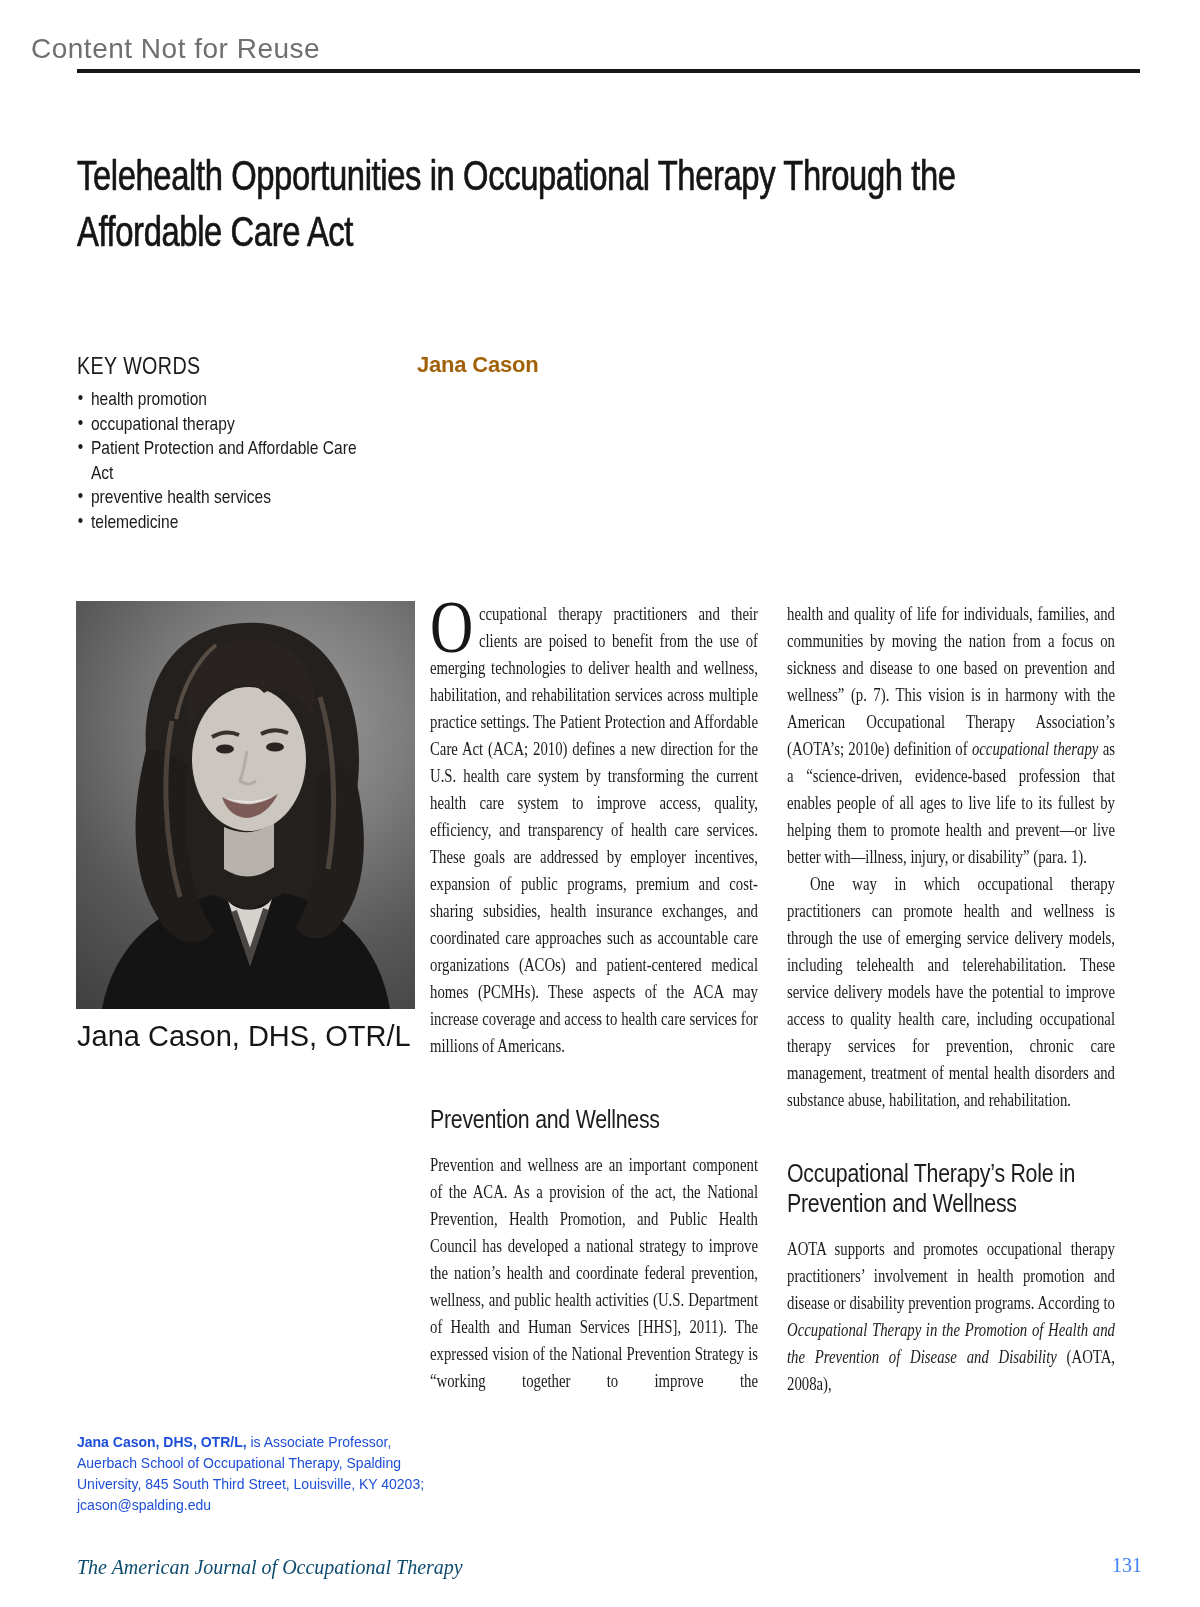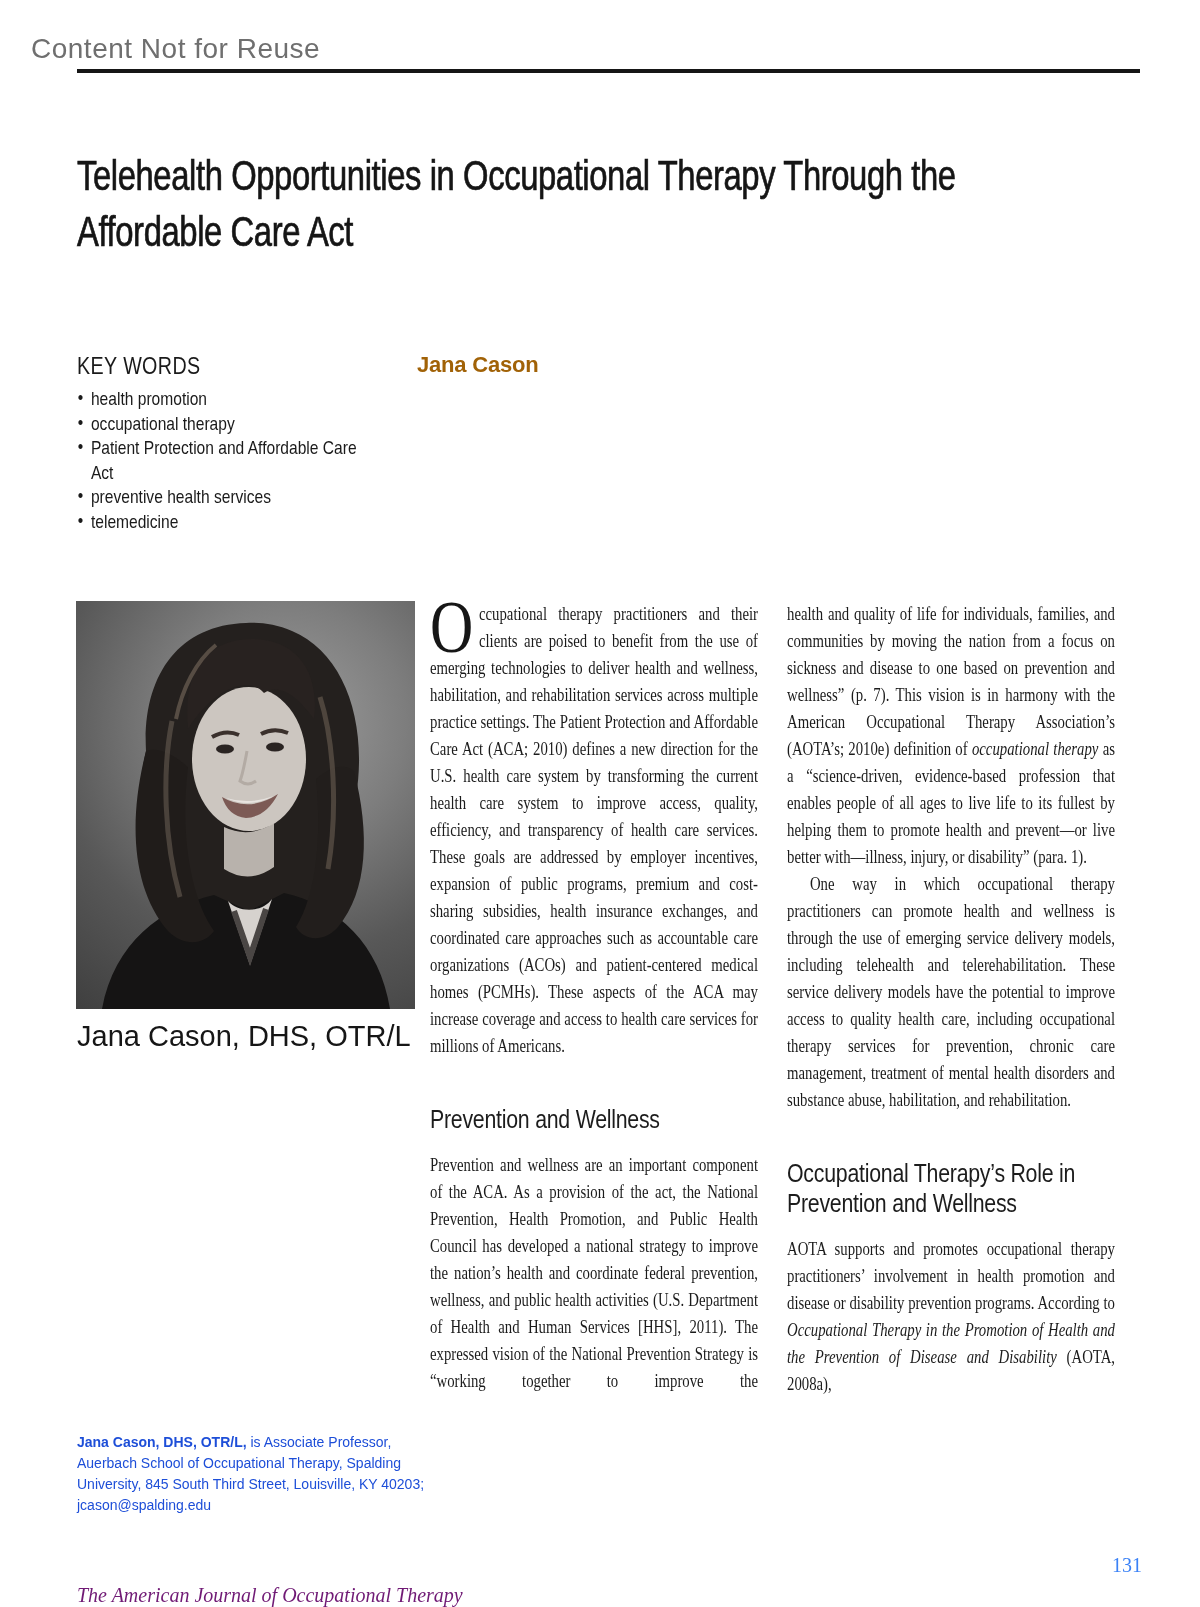--- a/index.html
+++ b/index.html
@@ -41,21 +41,21 @@
   .para.indent { text-indent:28px; }
   .para.runover { text-align-last:justify; }
   .sec-heading { font-family:"Liberation Sans", sans-serif; font-size:26px; line-height:30px;
                  color:#1c1c1c; margin:44px 0 18px 0; letter-spacing:-.3px; text-align:left; text-align-last:left; }
   .dropcap { float:left; font-size:73px; line-height:54px; padding:0 7px 0 0; color:#161616; }
 
   .bio { position:absolute; left:77px; top:1432px; width:350px; font-size:14px; line-height:21px; color:#1d4ed8; }
   .bio b { font-weight:bold; }
 
   .footer-journal { position:absolute; left:77px; top:1556px; font-family:"Liberation Serif", serif;
-                    font-style:italic; font-size:20px; color:#701a75;margin-top:28px; }
+                    font-style:italic; font-size:20px; color:#0c4a6e; }
   .footer-page { position:absolute; right:58px; top:1554px; font-family:"Liberation Serif", serif;
                  font-size:20px; color:#3b82f6; }
 </style>
 </head>
 <body>
 
 <div class="page">
 
   <div class="watermark">Content Not for Reuse</div>
   <div class="rule"></div>

